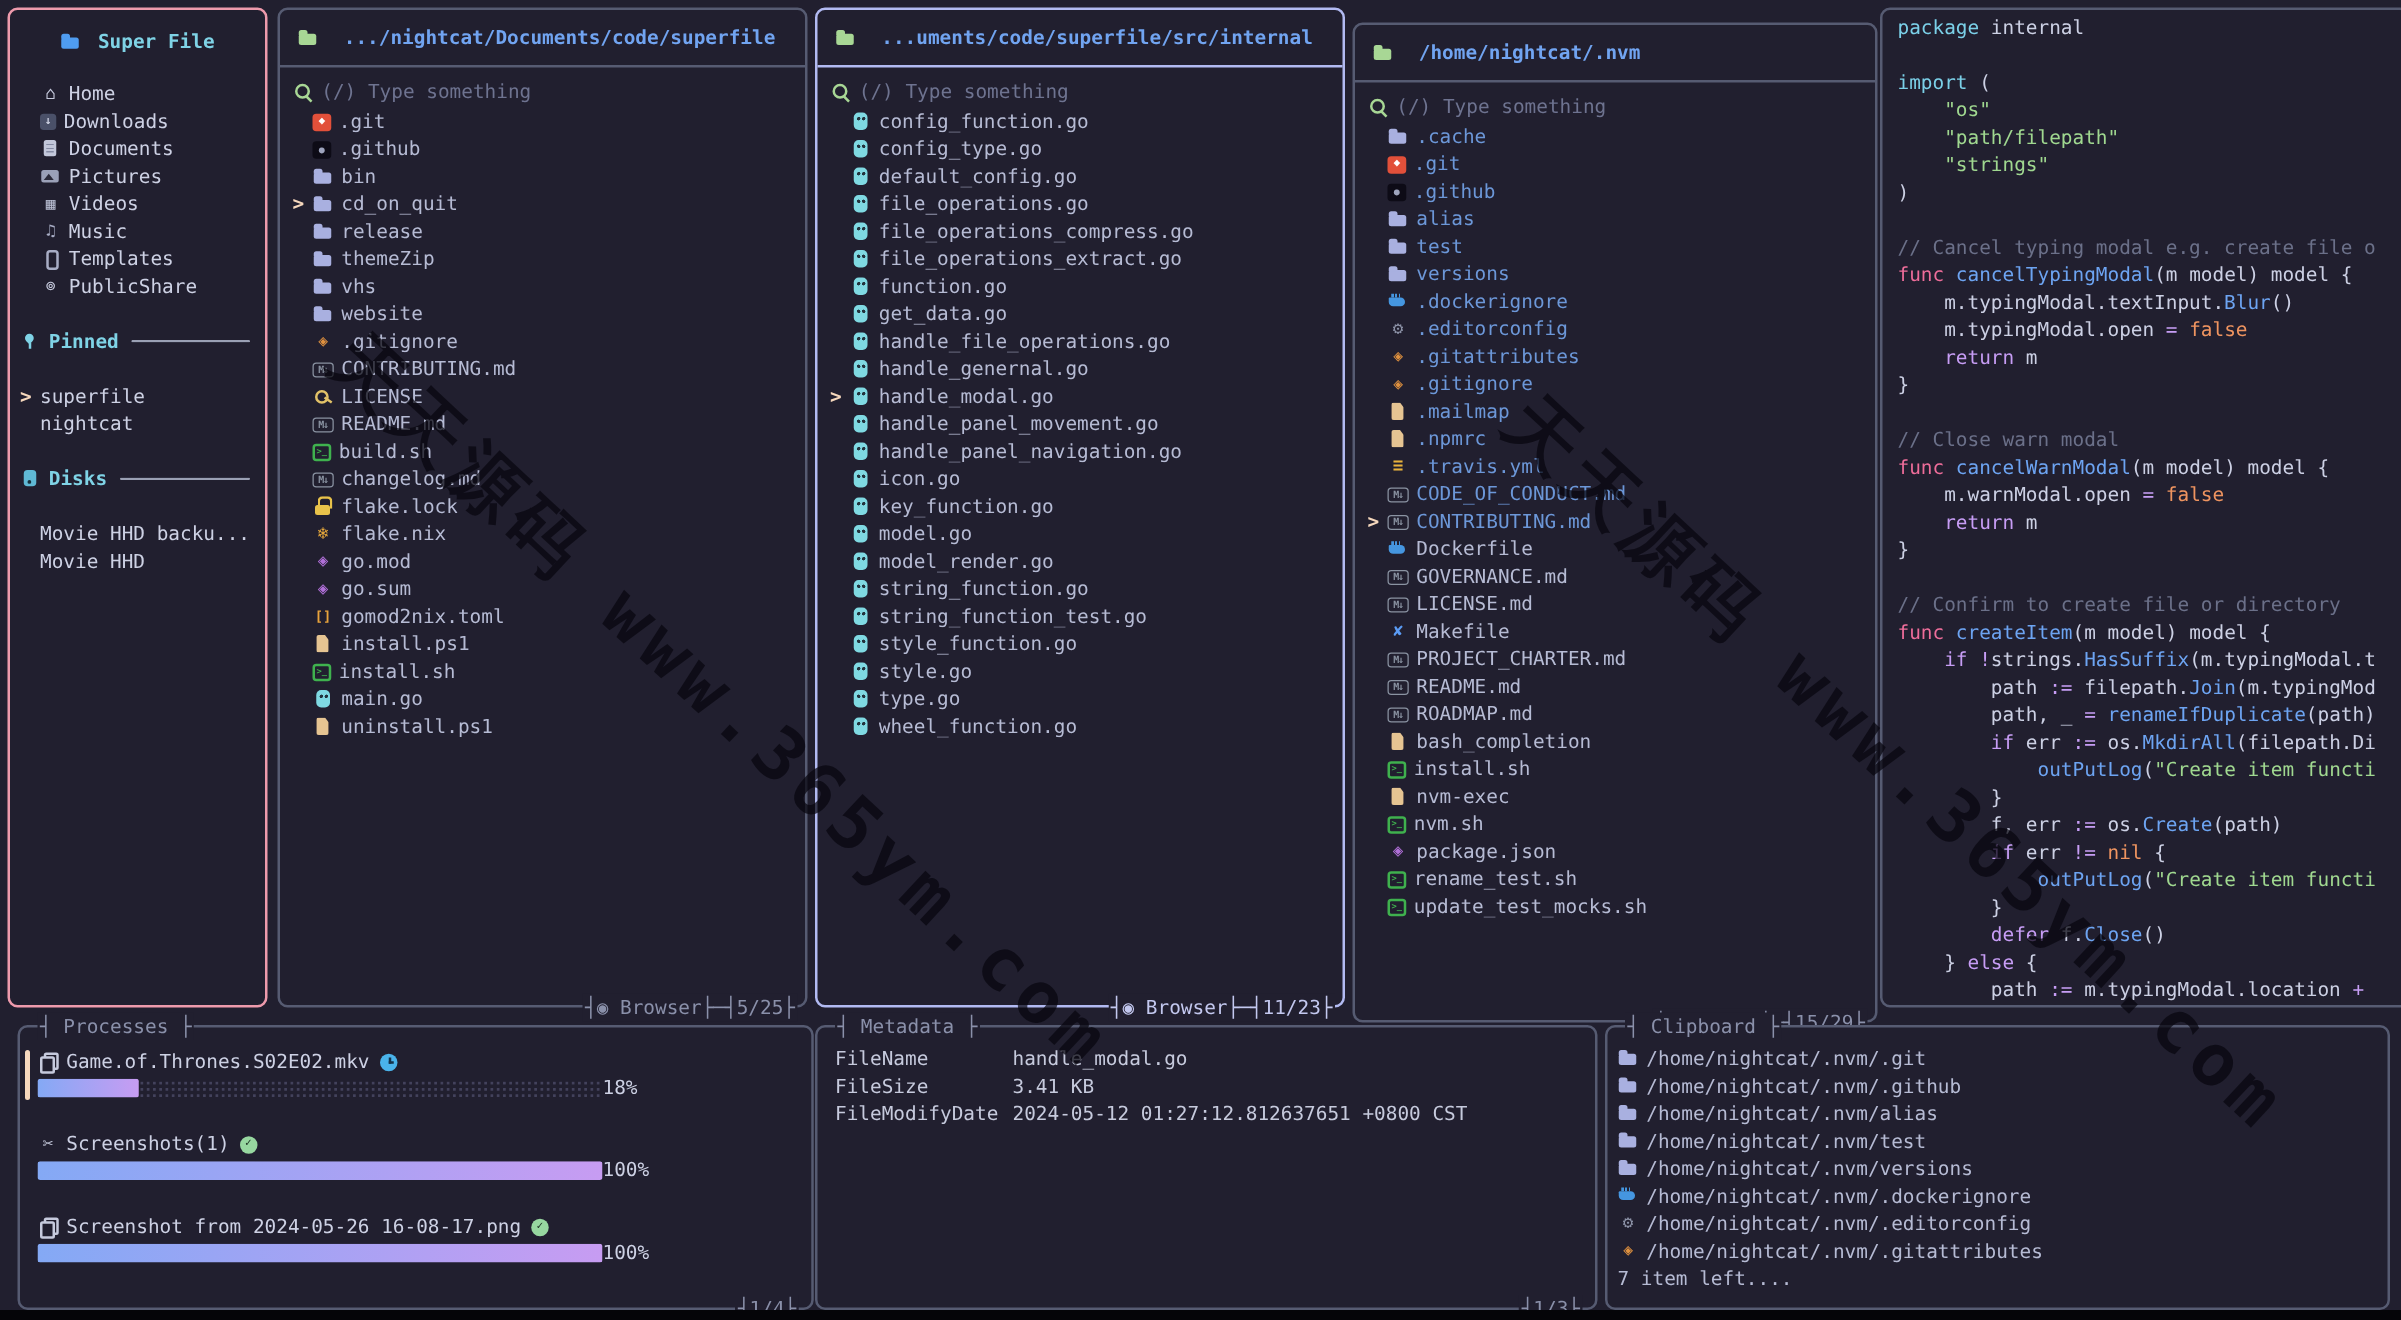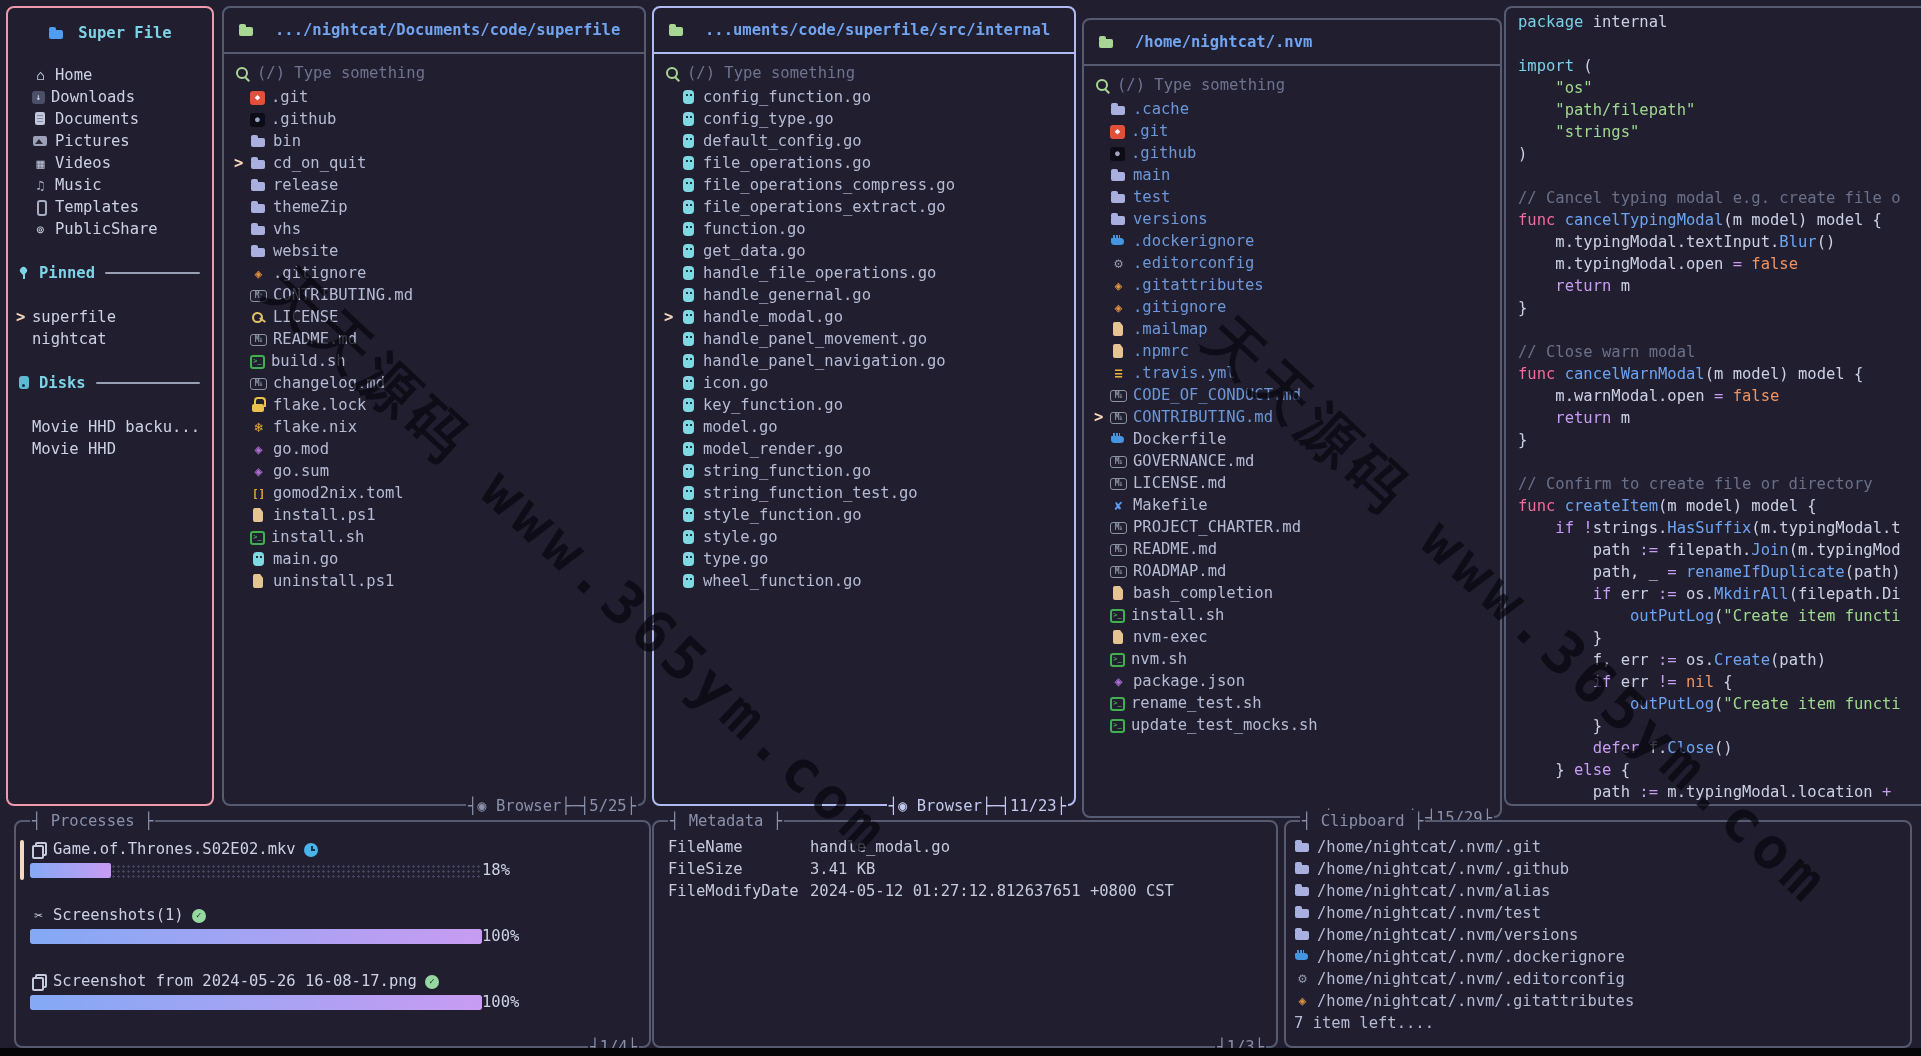--- a/index.html
+++ b/index.html
@@ -518,21 +518,21 @@
           <span class="nm">.git</span>
         </div>
         <div class="frow sel">
           <span class="cur"> </span>
           <span class="ico i-github">●</span>
           <span class="nm">.github</span>
         </div>
         <div class="frow sel">
           <span class="cur"> </span>
           <span class="ico i-folder"></span>
-          <span class="nm">main</span>
+          <span class="nm">alias</span>
         </div>
         <div class="frow sel">
           <span class="cur"> </span>
           <span class="ico i-folder"></span>
           <span class="nm">test</span>
         </div>
         <div class="frow sel">
           <span class="cur"> </span>
           <span class="ico i-folder"></span>
           <span class="nm">versions</span>

